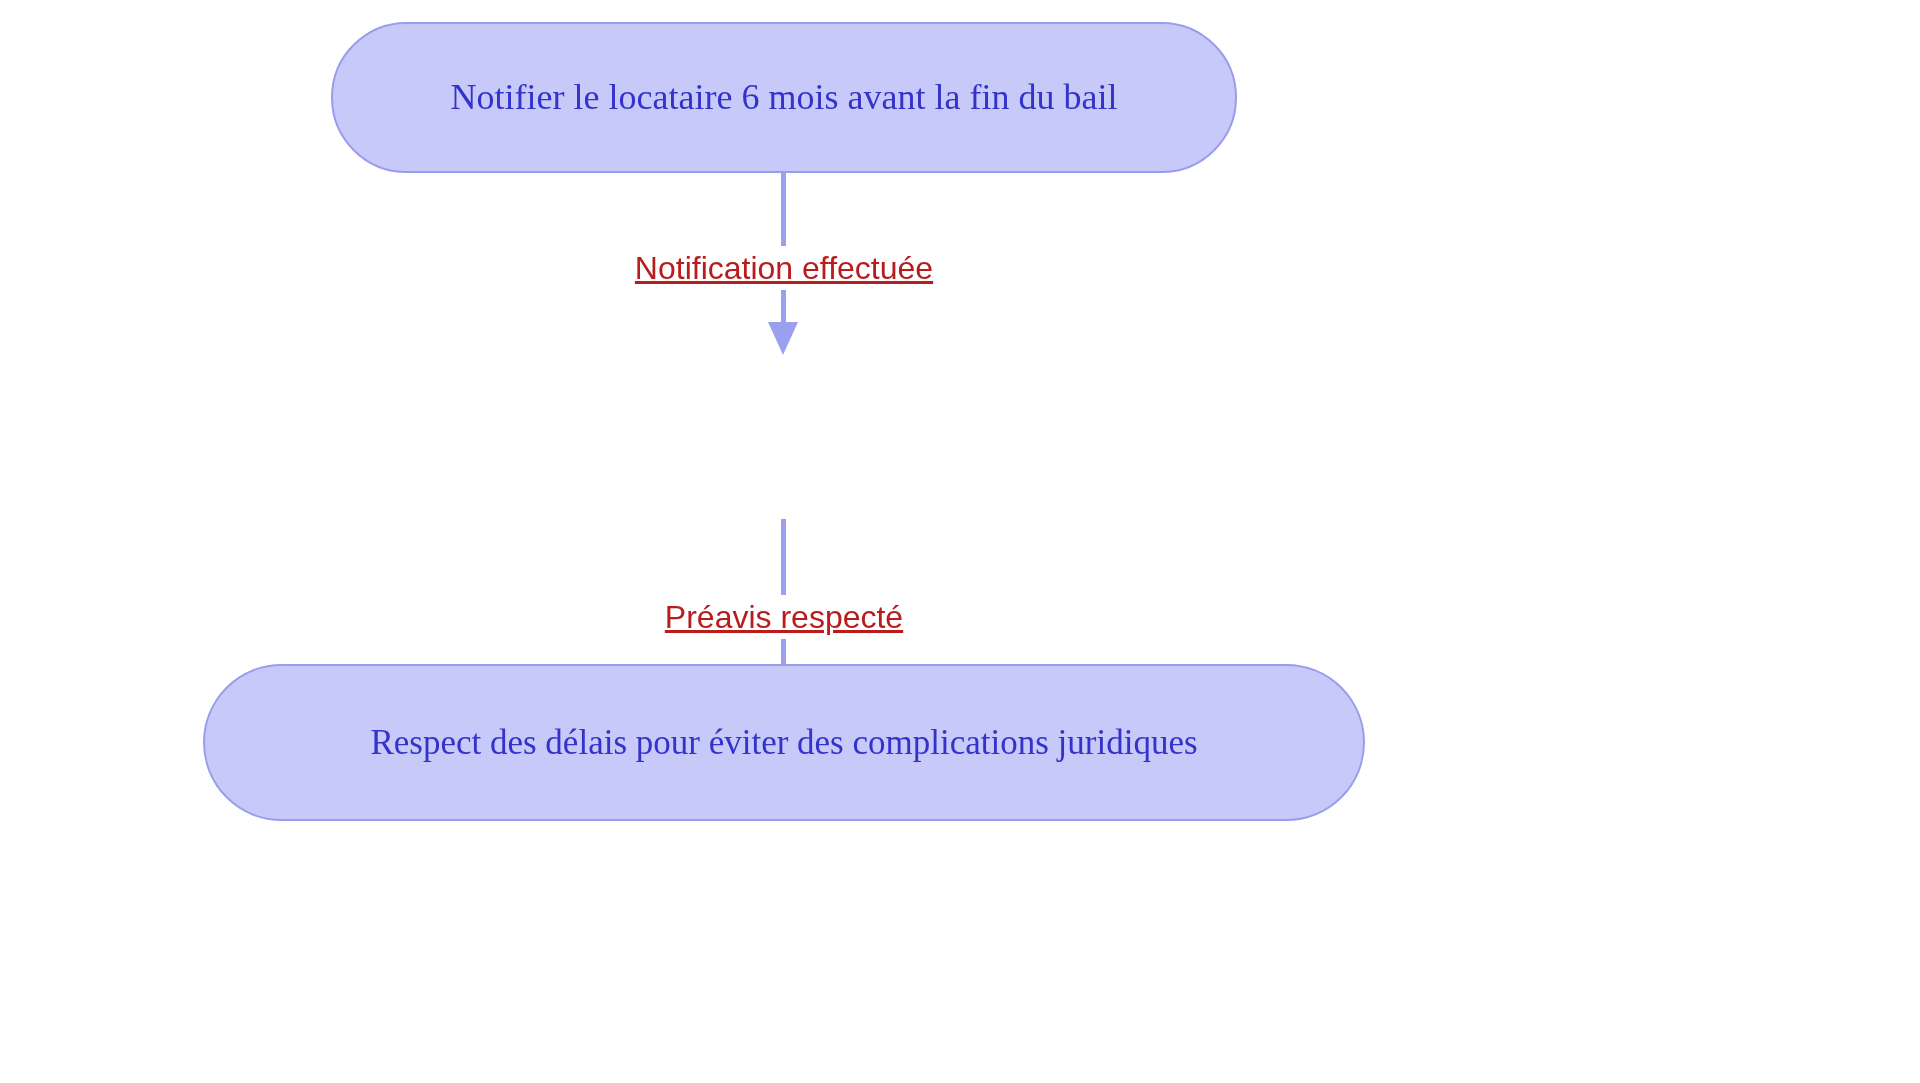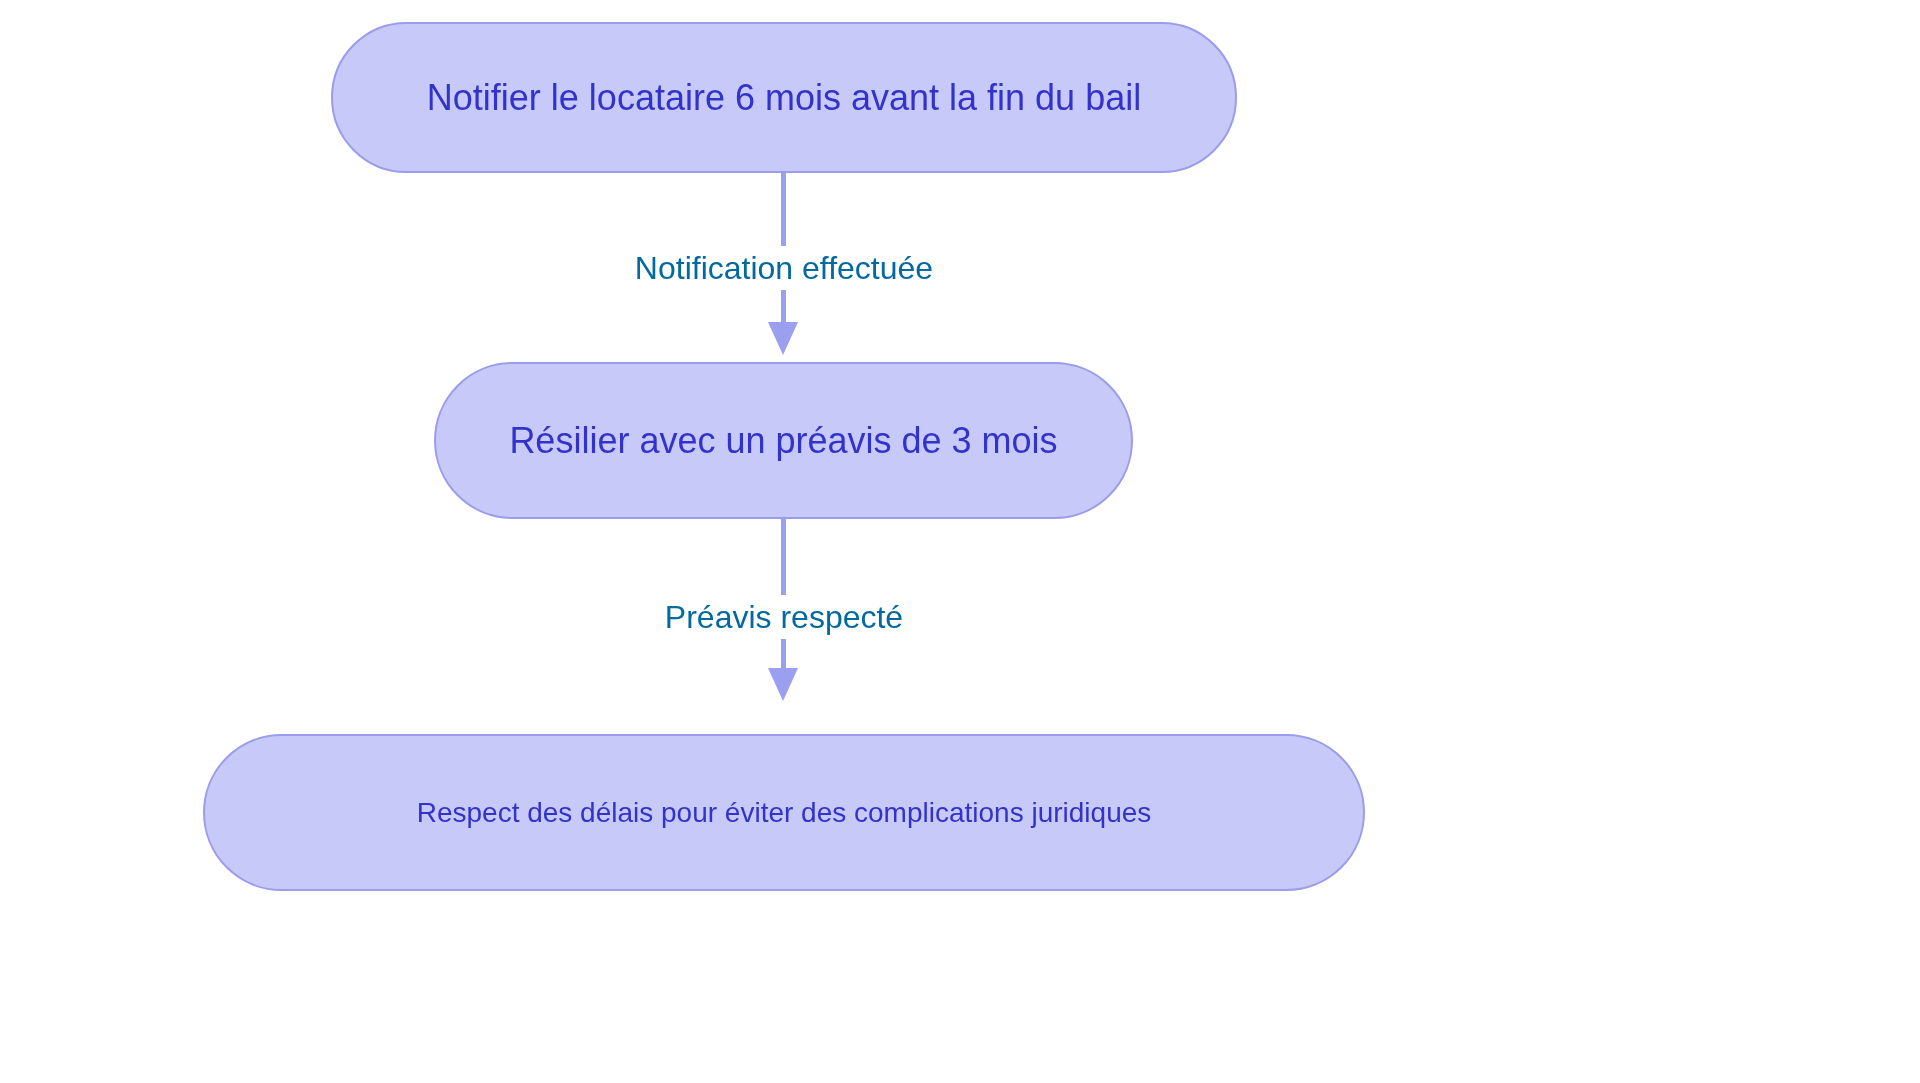--- a/index.html
+++ b/index.html
@@ -35,20 +35,21 @@
     background: #c7c9f9;
     border: 2px solid #9a9cec;
     border-radius: 999px;
     display: flex;
     align-items: center;
     justify-content: center;
     text-align: center;
     color: #3333cc;
     line-height: 1.2;
     padding: 0 34px;
+    font-family: Liberation Serif, serif;
     -webkit-font-smoothing: antialiased;
   }
   .node-label {
     color: #3333cc;
     white-space: nowrap;
   }
 
   #node-0 {
     left: 331px;
     top: 22px;
@@ -58,24 +59,24 @@
   }
   #node-1 {
     left: 434px;
     top: 362px;
     width: 699px;
     height: 157px;
     font-size: 36px;
   }
   #node-2 {
     left: 203px;
-    top: 734px;
+    top: 664px;
     width: 1162px;
     height: 157px;
-    font-size: 28px;
+    font-size: 35px;
   }
 
   
   .edge {
     position: absolute;
     left: 0;
     top: 0;
   }
   .edge-line {
     position: absolute;
@@ -94,49 +95,47 @@
     border-right: 15px solid transparent;
     border-top: 33px solid #9aa0ef;
     left: 768px;
   }
   #arrow-head-0 { top: 322px; }
   #arrow-head-1 { top: 668px; }
 
   .edge-label {
     position: absolute;
     font-size: 32px;
-    color: #0369a1;
+    color: #b91c1c;
     background: #ffffff;
     padding: 2px 10px;
     white-space: nowrap;
     transform: translateX(-50%);
     line-height: 1.25;
+    text-decoration: underline;
   }
   #edge-label-0 { left: 784px; top: 246px; }
   #edge-label-1 { left: 784px; top: 587px; margin-top: 8px; }
 </style>
 </head>
 <body>
 
 <div id="canvas">
   <div class="flow">
 
     <div class="node" id="node-0">
       <span class="node-label">Notifier le locataire 6 mois avant la fin du bail</span>
     </div>
 
     <div class="edge">
       <div class="edge-line" id="edge-line-0"></div>
       <div class="arrow-head" id="arrow-head-0"></div>
       <div class="edge-label" id="edge-label-0">Notification effectuée</div>
     </div>
 
-    <div class="node" id="node-1">
-      <span class="node-label">Résilier avec un préavis de 3 mois</span>
-    </div>
 
     <div class="edge">
       <div class="edge-line" id="edge-line-1"></div>
       <div class="arrow-head" id="arrow-head-1"></div>
       <div class="edge-label" id="edge-label-1">Préavis respecté</div>
     </div>
 
     <div class="node" id="node-2">
       <span class="node-label">Respect des délais pour éviter des complications juridiques</span>
     </div>

